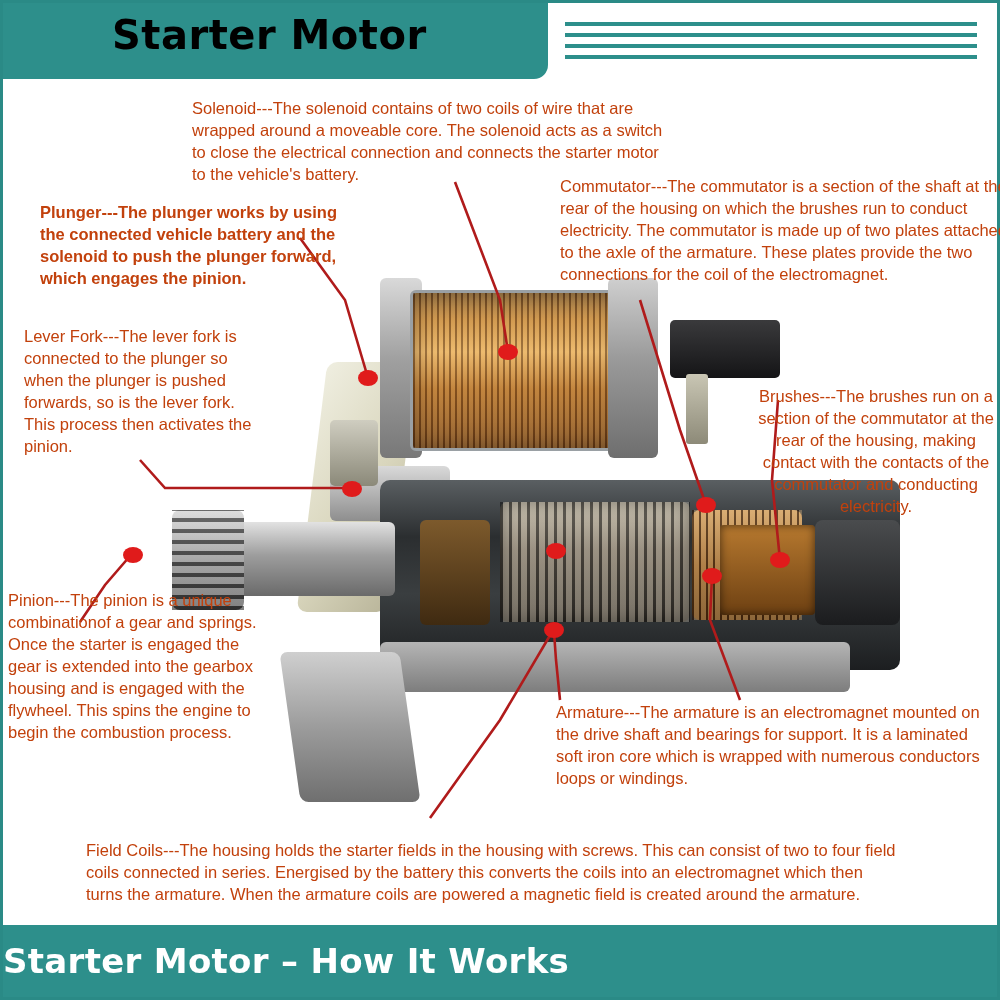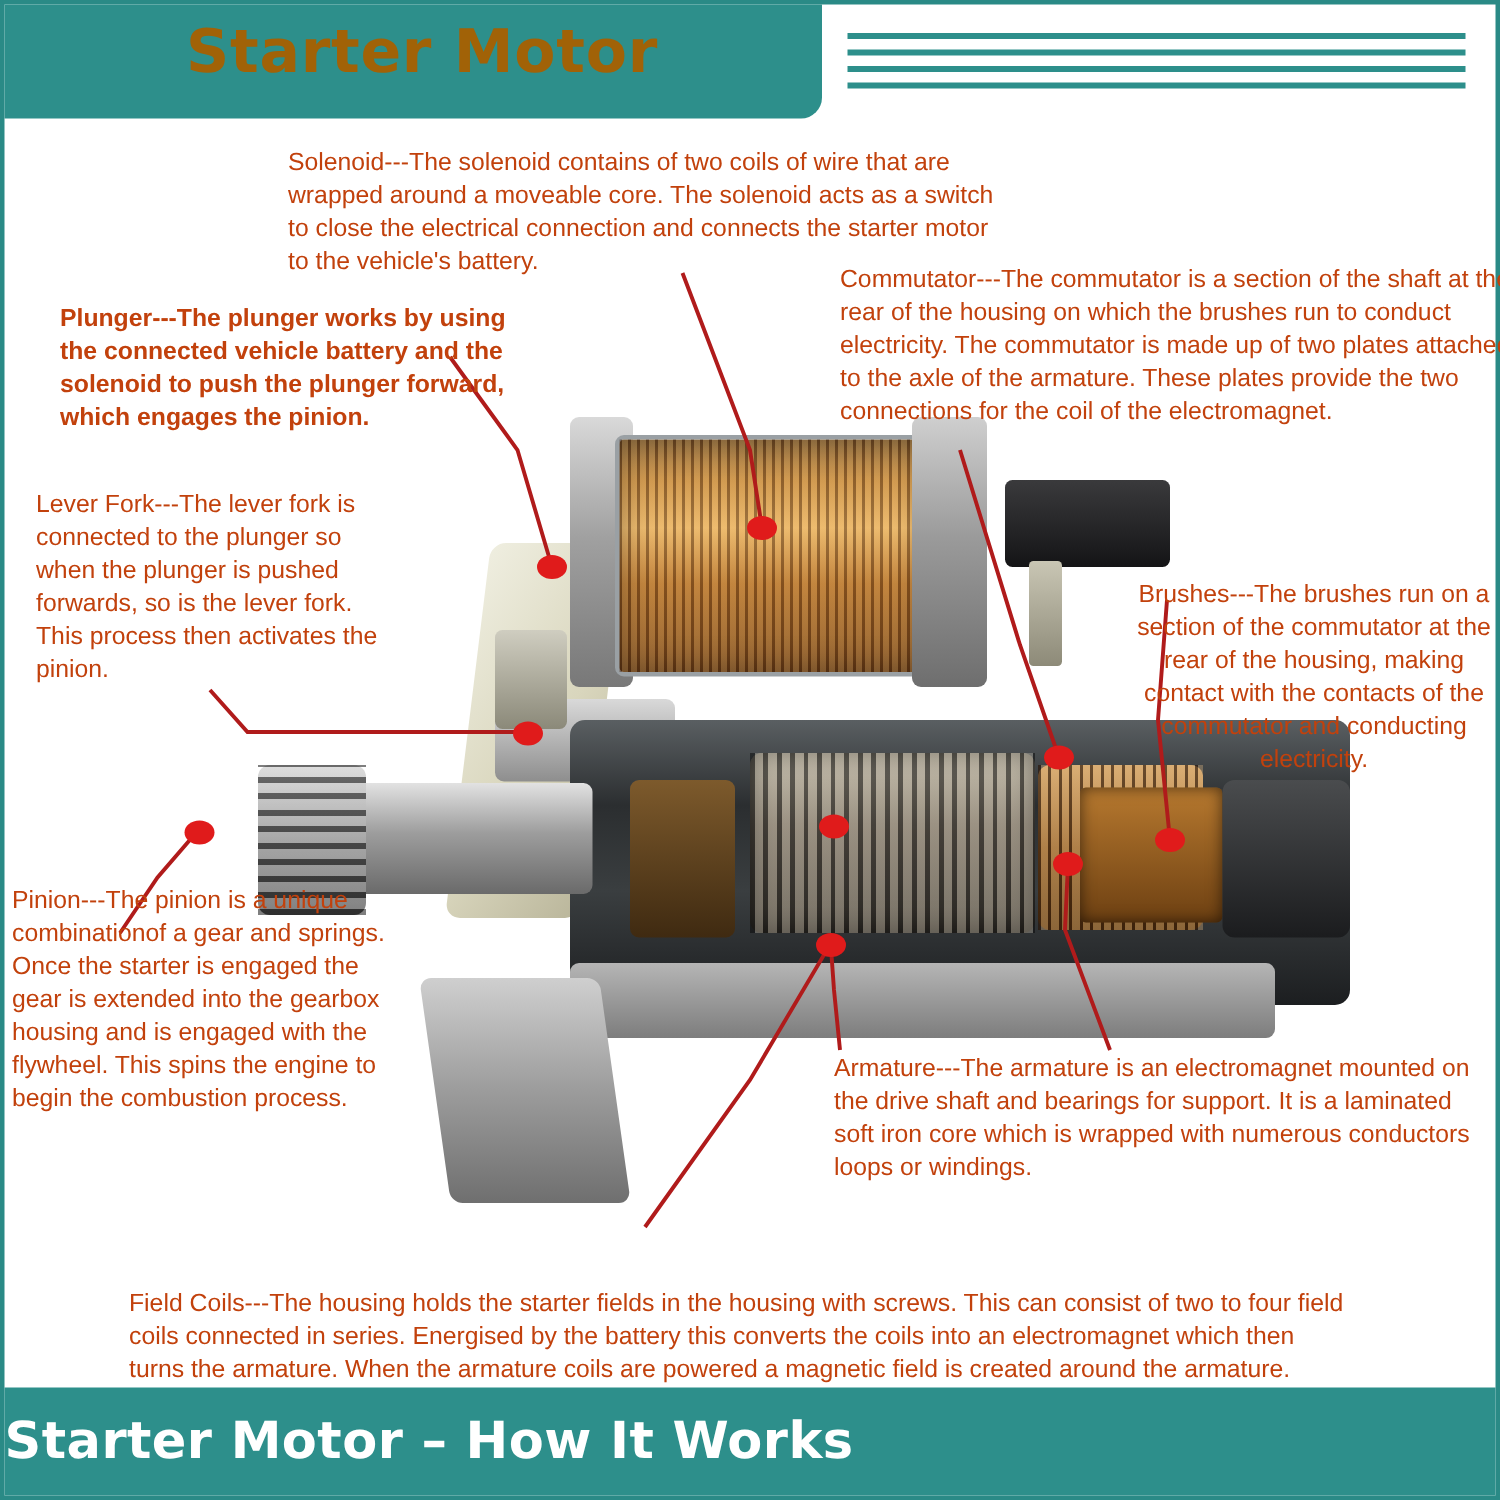--- a/index.html
+++ b/index.html
@@ -34,23 +34,22 @@
     background: #2d8f8b;
     border-bottom-right-radius: 14px;
   }
   #header-title {
     position: absolute;
     left: 112px; top: 12px;
     font-family: "DejaVu Sans", sans-serif;
     font-weight: bold;
     font-size: 40px;
     letter-spacing: 0.5px;
-    color: #a16207;
+    color: #000000;
     white-space: nowrap;
-    margin-left: 12px;
   }
   #header-lines {
     position: absolute;
     left: 565px; top: 22px;
     width: 412px; height: 40px;
   }
   #header-lines i {
     display: block;
     height: 4px;
     background: #2d8f8b;
@@ -304,17 +303,17 @@
 <div class="callout" style="left:40px; top:202px; width:312px;font-weight:bold;">Plunger---The plunger works by using the connected vehicle battery and the solenoid to push the plunger forward, which engages the pinion.</div>
 
 <div class="callout" style="left:24px; top:326px; width:242px;">Lever Fork---The lever fork is connected to the plunger so when the plunger is pushed forwards, so is the lever fork. This process then activates the pinion.</div>
 
 <div class="callout" style="left:752px; top:386px; width:248px; text-align:center;">Brushes---The brushes run on a section of the commutator at the rear of the housing, making contact with the contacts of the commutator and conducting electricity.</div>
 
 <div class="callout" style="left:8px; top:590px; width:262px;">Pinion---The pinion is a unique combinationof a gear and springs. Once the starter is engaged the gear is extended into the gearbox housing and is engaged with the flywheel. This spins the engine to begin the combustion process.</div>
 
 <div class="callout" style="left:556px; top:702px; width:428px;">Armature---The armature is an electromagnet mounted on the drive shaft and bearings for support. It is a laminated soft iron core which is wrapped with numerous conductors loops or windings.</div>
 
-<div class="callout" style="left:86px; top:859px; width:812px;">Field Coils---The housing holds the starter fields in the housing with screws. This can consist of two to four field coils connected in series. Energised by the battery this converts the coils into an electromagnet which then turns the armature. When the armature coils are powered a magnetic field is created around the armature.</div>
+<div class="callout" style="left:86px; top:840px; width:812px;">Field Coils---The housing holds the starter fields in the housing with screws. This can consist of two to four field coils connected in series. Energised by the battery this converts the coils into an electromagnet which then turns the armature. When the armature coils are powered a magnetic field is created around the armature.</div>
 
 <div id="footer-band">
   <div id="footer-title">Starter Motor – How It Works</div>
 </div>
 
 </body></html>

